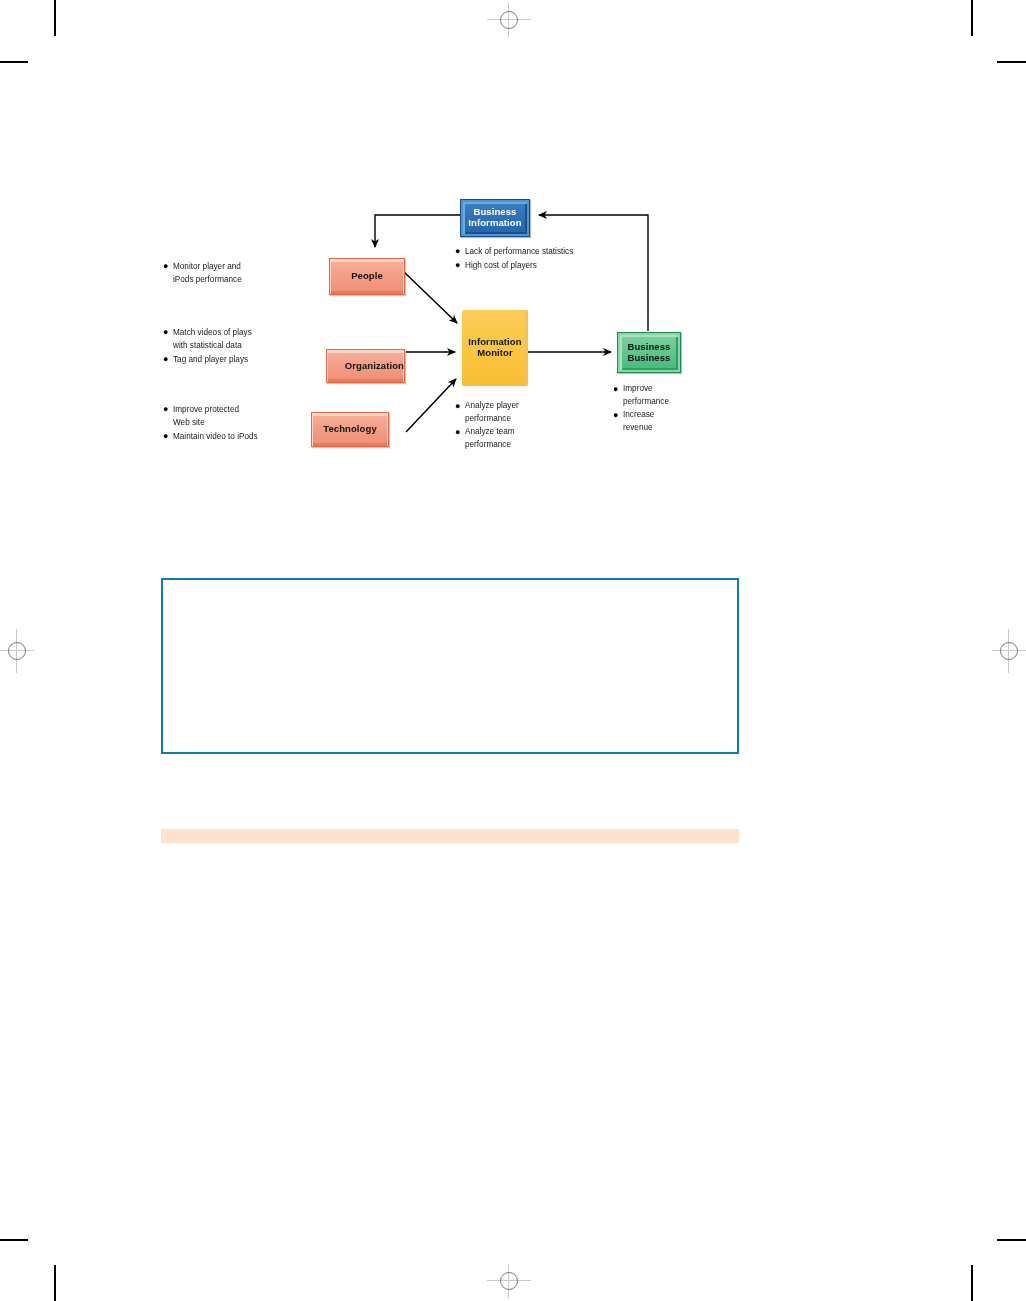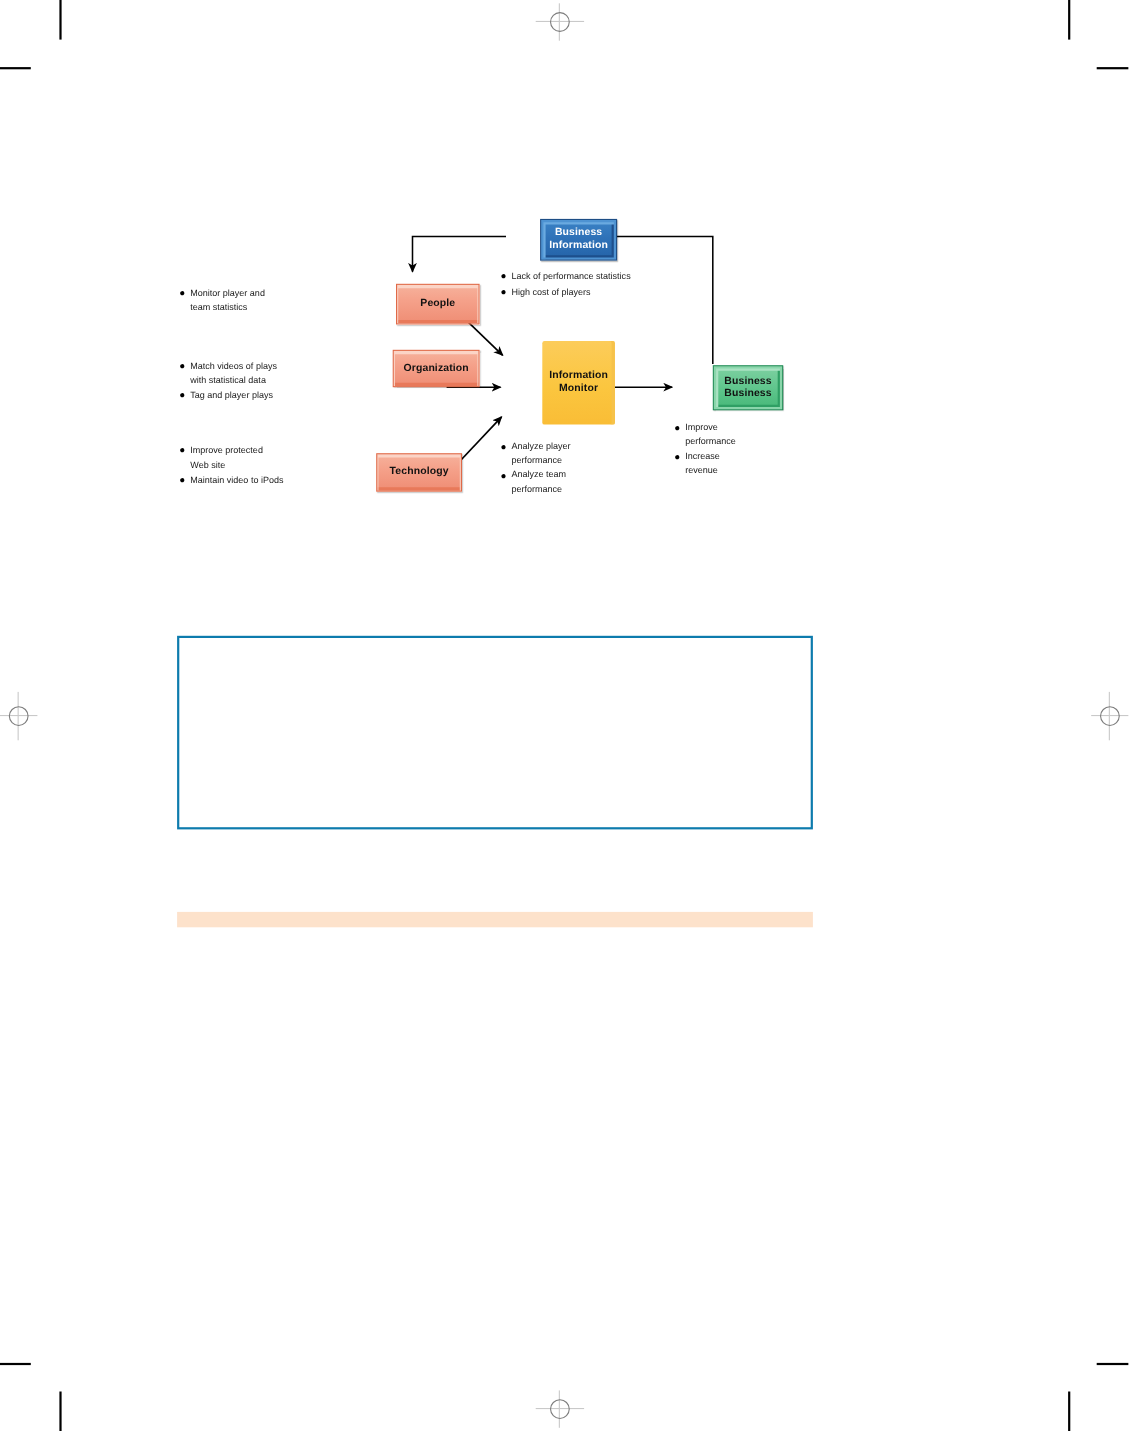--- a/index.html
+++ b/index.html
@@ -36,21 +36,20 @@
     position: absolute;
     box-sizing: border-box;
     display: flex;
     align-items: center;
     justify-content: center;
     text-align: center;
     font-weight: bold;
     line-height: 1.15;
     letter-spacing: 0.1px;
     z-index: 5;
-    margin-left: 31px;
   }
   
   .node-blue {
     background: linear-gradient(180deg,#3b83c6 0%, #2f72b8 45%, #2463a8 100%);
     color: #ffffff;
     font-size: 9.5px;
     border: 1px solid #1d4d85;
     box-shadow:
       inset 0 0 0 2px #4e93d2,
       inset 2px 2px 0 2px #6aaae0,
@@ -189,21 +188,21 @@
     <div>
       <div>Business</div>
       <div>Information</div>
     </div>
   </div>
 
   <div class="node node-orange" style="left:329px; top:258px; width:76px; height:37px;">
     <span>People</span>
   </div>
 
-  <div class="node node-orange" style="left:326px; top:318px; width:79px; height:34px;">
+  <div class="node node-orange" style="left:326px; top:349px; width:79px; height:34px;justify-content:flex-end;">
     <span>Organization</span>
   </div>
 
   <div class="node node-orange" style="left:311px; top:412px; width:78px; height:35px;">
     <span>Technology</span>
   </div>
 
   <div class="node node-yellow" style="left:462px; top:310px; width:66px; height:76px;">
     <div>
       <div>Information</div>
@@ -226,21 +225,21 @@
     <div class="bullet-row">
       <span class="bullet-dot">●</span>
       <span class="bullet-text">High cost of players</span>
     </div>
   </div>
 
   <div class="bullets" style="left:163px; top:260px; width:155px;">
     <div class="bullet-row">
       <span class="bullet-dot">●</span>
       <span class="bullet-text">Monitor player and
-team statistics</span>
+iPods performance</span>
     </div>
   </div>
 
   <div class="bullets" style="left:163px; top:326px; width:155px;">
     <div class="bullet-row">
       <span class="bullet-dot">●</span>
       <span class="bullet-text">Match videos of plays
 with statistical data</span>
     </div>
     <div class="bullet-row">

